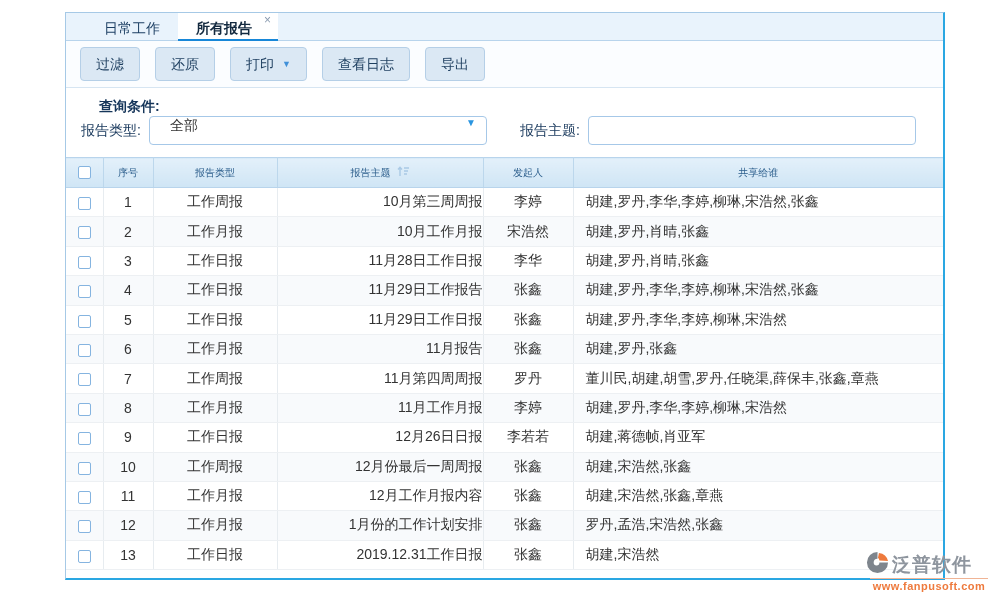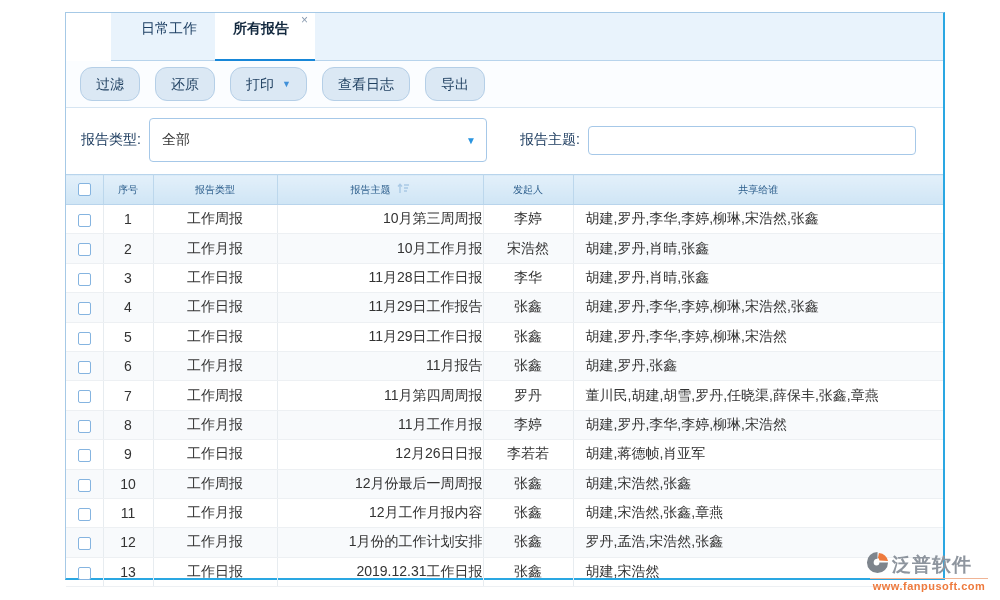--- a/index.html
+++ b/index.html
@@ -4,46 +4,46 @@
 <style>
   * { margin:0; padding:0; box-sizing:border-box; }
   html,body { width:1000px; height:600px; background:#ffffff; overflow:hidden;
     font-family:"Liberation Sans","DejaVu Sans",sans-serif; }
 
   .panel { position:absolute; left:65px; top:12px; width:880px; height:568px;
     background:#fff; border:1px solid #a6c9e6;
     border-right:2px solid #2aa7e2; border-bottom:2px solid #2aa7e2; }
 
   
-  .tabbar { height:48px; background:#e9f3fc; border-bottom:1px solid #b8d4ec;
-    display:flex; padding-left:12px;margin-left:45px; }
+  .tabbar { height:28px; background:#e9f3fc; border-bottom:1px solid #b8d4ec;
+    display:flex; padding-left:20px; }
   .tab { padding:0 18px; line-height:31px; font-size:14px; color:#1d3f63; cursor:default; }
   .tab.active { background:#fff; font-weight:bold; color:#13293f; position:relative;
     padding-right:26px; border-bottom:2px solid #1787d8; margin-bottom:-1px; }
   .tab-close { position:absolute; top:1px; right:7px; font-size:12px; color:#8a9bb0;
     font-weight:normal; line-height:12px; }
 
   
   .toolbar { height:47px; display:flex; align-items:center; gap:15px; padding:0 14px;
     background:#fbfdff; border-bottom:1px solid #d6e5f2; }
   .btn { height:24px; padding:16px 15px; background:#dbe8f4; border:1px solid #b5cfe7;
-    border-radius:12px; color:#1c3d5e; font-size:14px; line-height:26px; display:inline-flex;
+    border-radius:4px; color:#1c3d5e; font-size:14px; line-height:26px; display:inline-flex;
     align-items:center; cursor:pointer; }
   .btn .caret { color:#4090d8; font-size:9px; margin-left:8px; }
 
   
   .query { padding-top:10px; }
   .query-title { margin-left:33px; font-size:14px; color:#16365a; font-weight:bold; }
   .query-row { display:flex; align-items:center; }
   .q-label { font-size:14px; color:#16365a; }
   .lbl-type { margin-left:15px; }
   .lbl-subj { margin-left:33px; }
-  .select-box { width:338px; height:44px; margin-left:8px; border:1px solid #a6c8e8;
-    border-radius:4px; background:#fff; display:flex; align-items:center;
-    padding:0 12px; font-size:14px; color:#333; position:relative; }
+  .select-box { width:338px; height:29px; margin-left:8px; border:1px solid #a6c8e8;
+    border-radius:4px; background:#fff; display:flex; align-items:flex-start;
+    padding:0 20px; font-size:14px; color:#333; position:relative; }
   .select-box .caret { position:absolute; right:10px; color:#2a95e0; font-size:10px; }
   .text-input { width:328px; height:29px; margin-left:8px; border:1px solid #a6c8e8;
     border-radius:4px; background:#fff; font-size:14px; color:#333; padding:0 10px;
     outline:none; font-family:inherit; }
 
   
   .grid { width:100%; border-collapse:collapse; table-layout:fixed; margin-top:12px; }
   .grid th { height:30px; background:linear-gradient(#e3f0fa,#cfe5f5);
     font-size:10px; font-weight:normal; color:#2c5e8c;
     border-right:1px solid #bcd7ec; border-top:1px solid #b8d4ec; border-bottom:1px solid #b8d4ec; }
@@ -86,20 +86,21 @@
     <div class="btn">还原</div>
     <div class="btn">
       <span>打印</span>
       <span class="caret">▼</span>
     </div>
     <div class="btn">查看日志</div>
     <div class="btn">导出</div>
   </div>
 
   <div class="query">
+    <div class="query-title">查询条件:</div>
     <div class="query-row">
       <span class="q-label lbl-type">报告类型:</span>
       <div class="select-box">
         <span>全部</span>
         <span class="caret">▼</span>
       </div>
       <span class="q-label lbl-subj">报告主题:</span>
       <input class="text-input" type="text" value="" style="">
     </div>
   </div>

